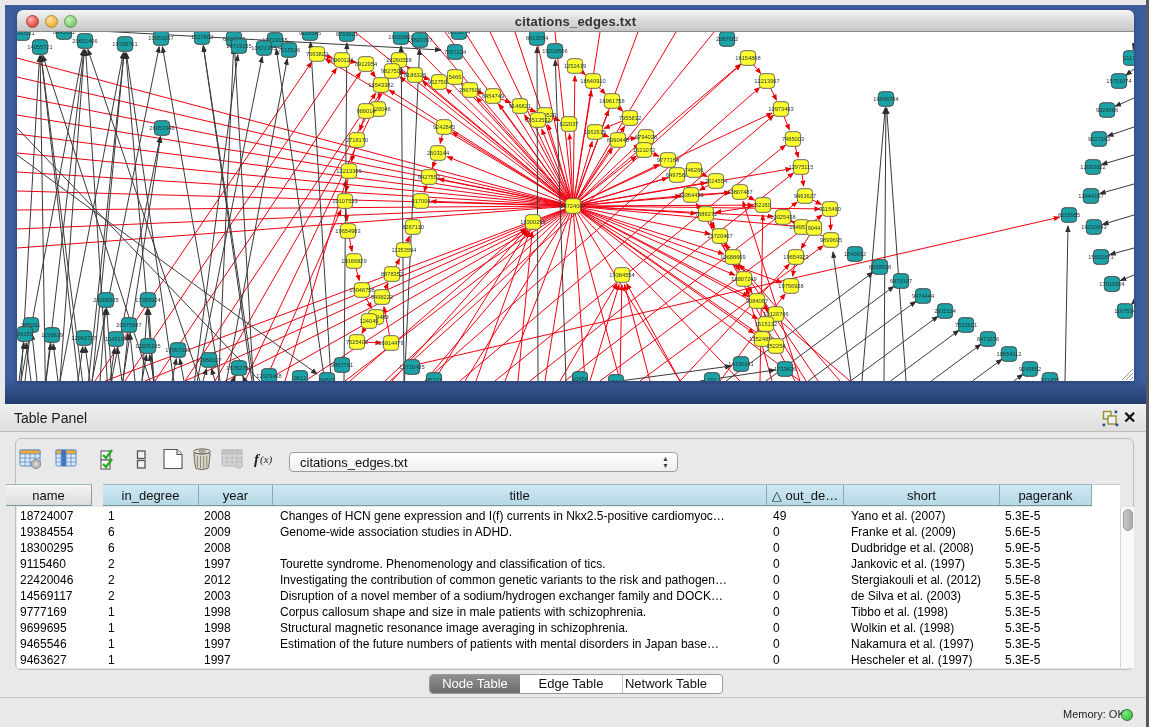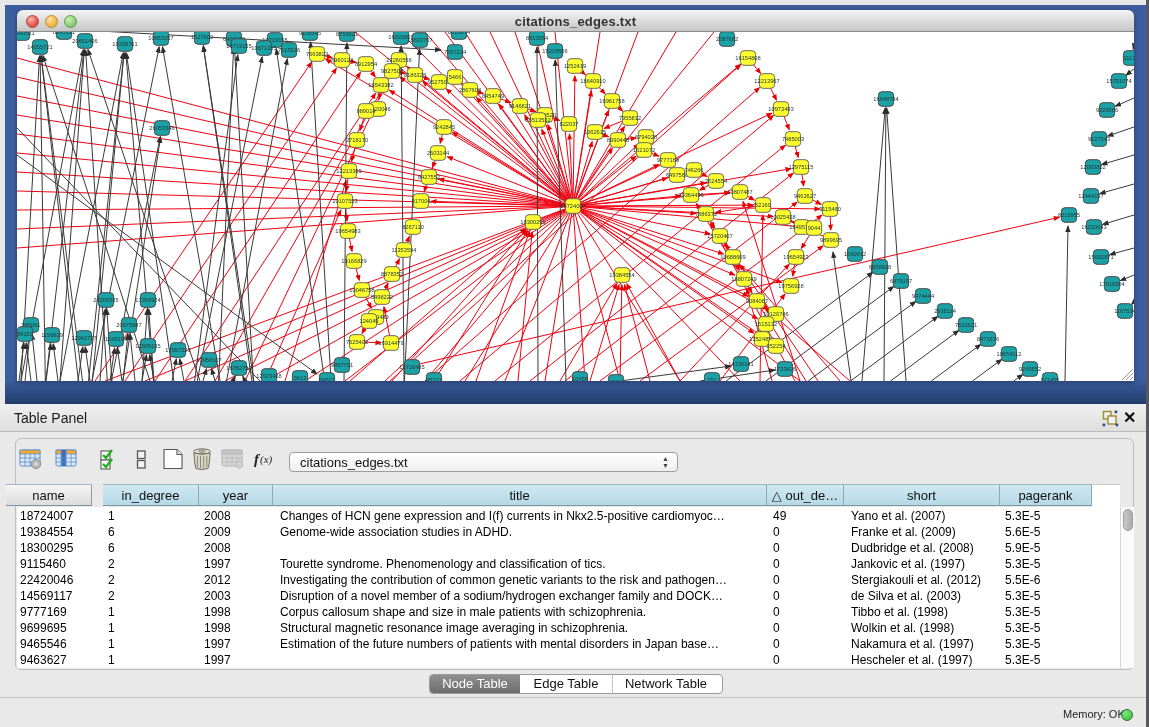--- a/index.html
+++ b/index.html
@@ -19,21 +19,21 @@
 .th{position:absolute;top:484px;height:22px;border-top:1px solid #9fb6bf;border-bottom:1px solid #7d97a2;font-size:13px;color:#111;text-align:center;line-height:21px;background:linear-gradient(#cfe8f2,#b5d9e6);border-right:1px solid #8fa9b2}
 .thg{background:linear-gradient(#f5f5f5,#dcdcdc);border-right:1px solid #9a9a9a}
 .tbody{position:absolute;left:17px;top:507px;width:1103px;height:161px;background:#fff}
 .tr{position:absolute;left:0;width:1134px;height:16px;font-size:12px;color:#000}
 .tr span{position:absolute;top:1px;white-space:nowrap}
 .sb{position:absolute;left:1120px;top:507px;width:14px;height:161px;background:#fafafa;border-left:1px solid #d5d5d5}
 .sbt{position:absolute;left:1.5px;top:2px;width:10px;height:22px;border-radius:5px;background:linear-gradient(90deg,#c9c9c9,#ababab);border:1px solid #9a9a9a}
 .tabs{position:absolute;left:429px;top:674px;width:294px;height:20px;border:1px solid #9b9b9b;border-radius:4px;background:#fff;font-size:13px}
 .tabs div{position:absolute;top:0;height:18px;line-height:18px;text-align:center;color:#111}
 .seg1{left:0;width:90px;background:linear-gradient(#8f8f8f,#6d6d6d);color:#fff!important;border-radius:3px 0 0 3px}
-.seg2{left:90px;width:93px;border-right:1px solid #c0c0c0}
+.seg2{left:90px;width:103px;border-right:1px solid #c0c0c0}
 .seg3{left:180px;width:112px}
 .mem{position:absolute;left:0;top:697px;width:1149px;height:30px;background:#e9e9e9;border-top:1px solid #c2c2c2}
 .mem span{position:absolute;left:1063px;top:10px;font-size:11px;color:#222}
 .dot{position:absolute;left:1121px;top:709px;width:12px;height:12px;border-radius:50%;background:radial-gradient(circle at 35% 30%,#7ce87c,#2dbe2d);border:1.5px solid #3c6e3c}
 .rstrip{position:absolute;left:1146px;top:0;width:3px;height:727px;background:#58585c}
 </style></head><body>
 <div class="blue">
     <div class="bluegrad"></div>
   </div>
 <div class="win">
@@ -1014,21 +1014,21 @@
     <span style="left:851px">Jankovic et al. (1997)</span>
     <span style="left:1005px">5.3E-5</span>
   </div>
 <div class="tr" style="top:572px">
     <span style="left:20px">22420046</span>
     <span style="left:108px">2</span>
     <span style="left:204px">2012</span>
     <span style="left:280px">Investigating the contribution of common genetic variants to the risk and pathogen…</span>
     <span style="left:773px">0</span>
     <span style="left:851px">Stergiakouli et al. (2012)</span>
-    <span style="left:1005px">5.5E-6</span>
+    <span style="left:1005px">5.5E-8</span>
   </div>
 <div class="tr" style="top:588px">
     <span style="left:20px">14569117</span>
     <span style="left:108px">2</span>
     <span style="left:204px">2003</span>
     <span style="left:280px">Disruption of a novel member of a sodium/hydrogen exchanger family and DOCK…</span>
     <span style="left:773px">0</span>
     <span style="left:851px">de Silva et al. (2003)</span>
     <span style="left:1005px">5.3E-5</span>
   </div>

